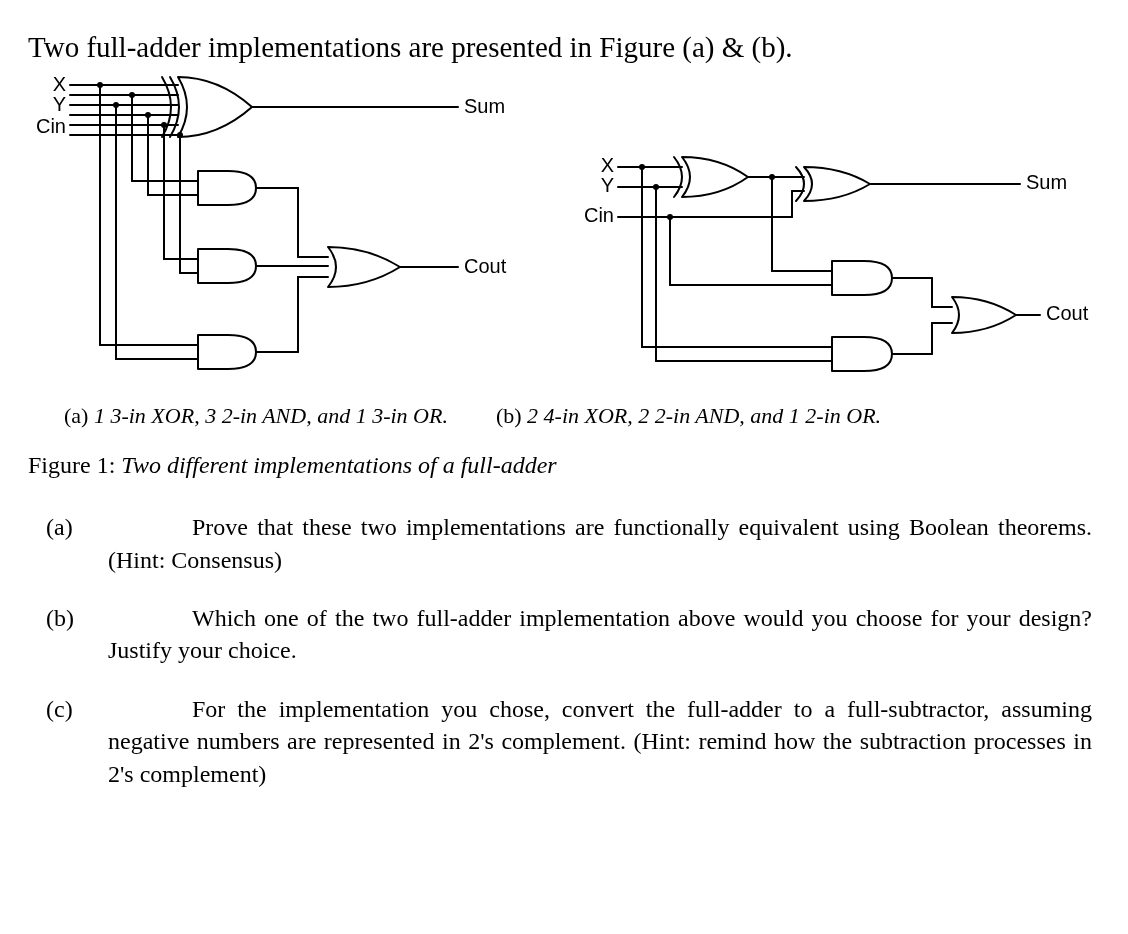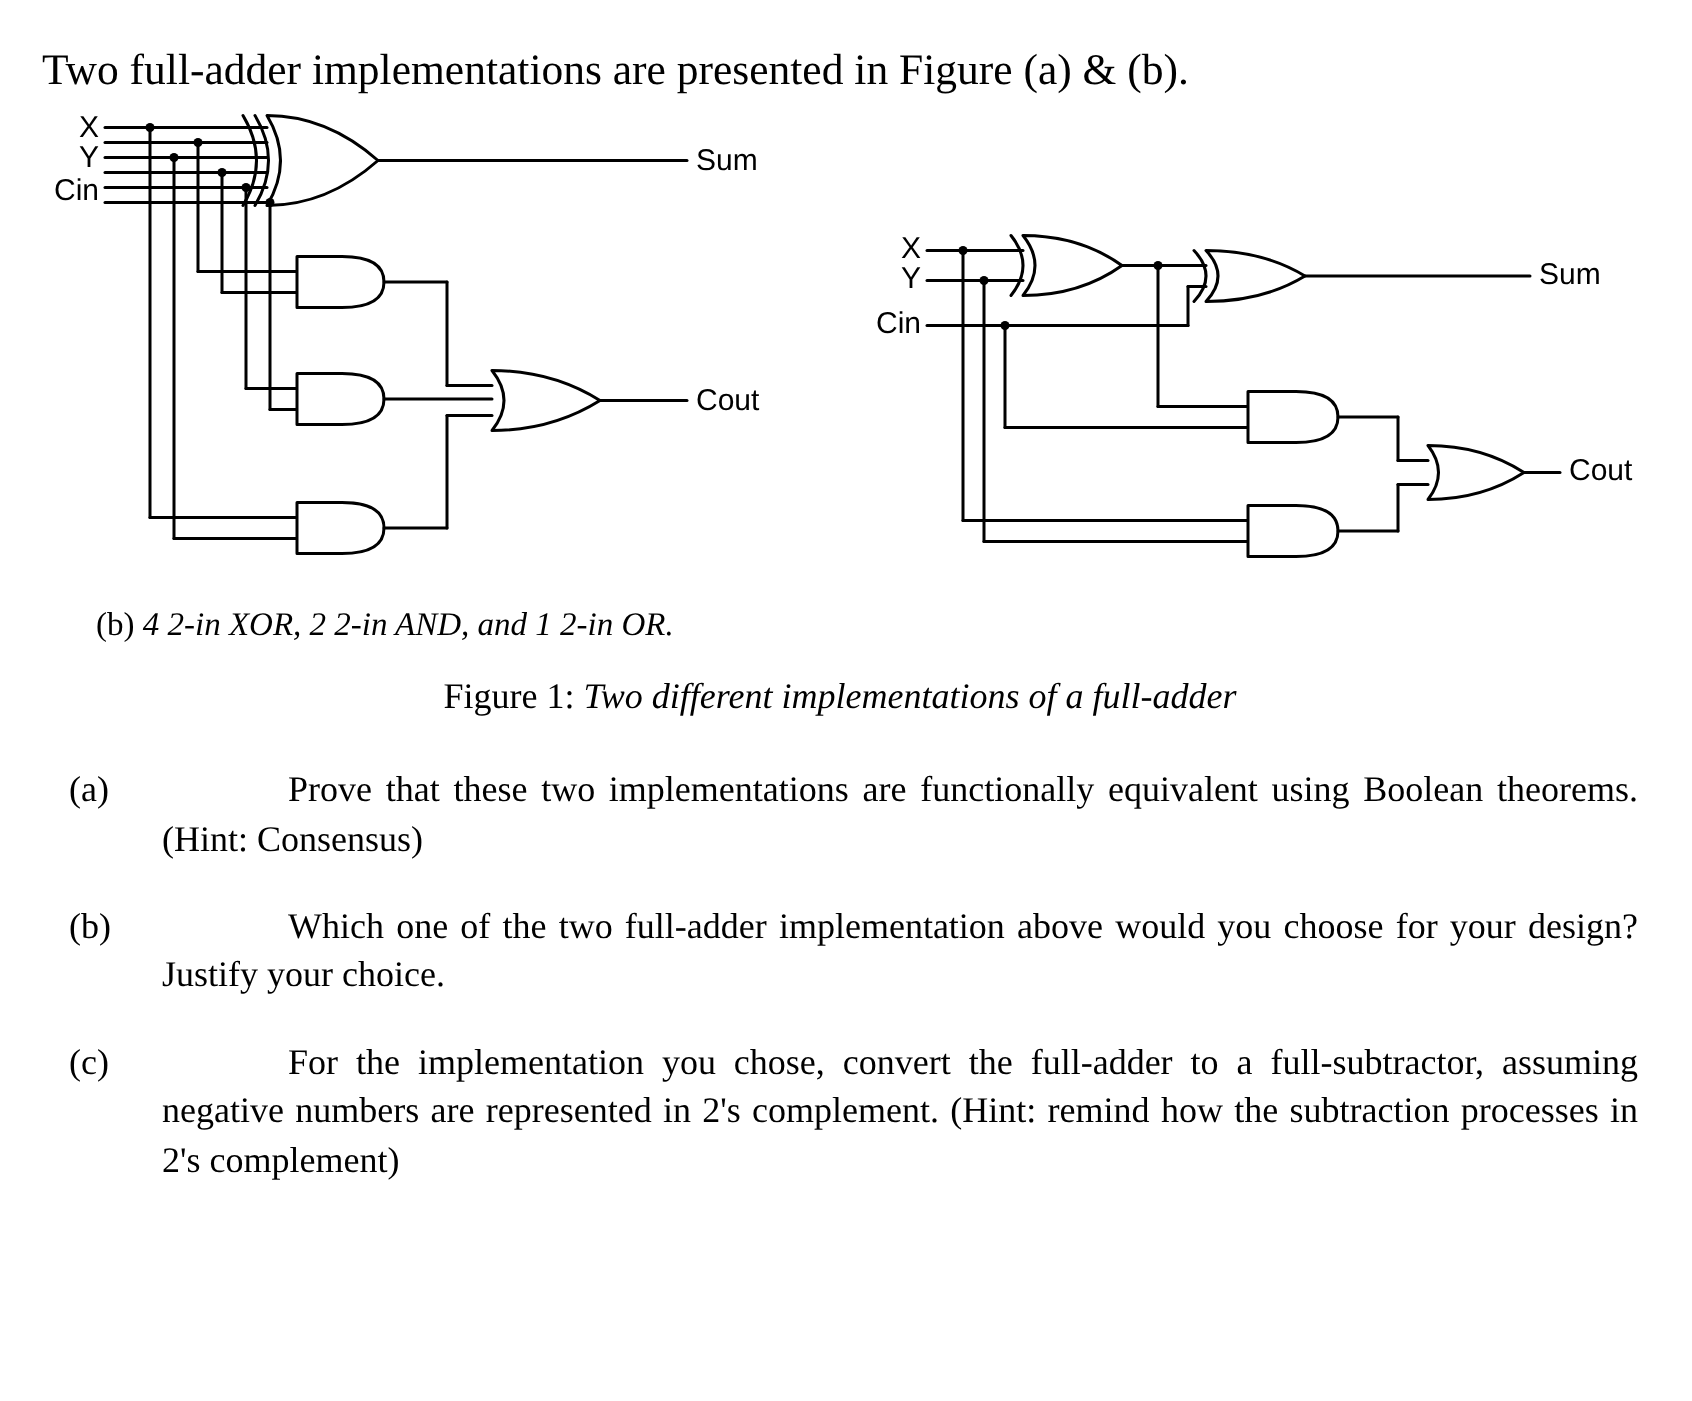--- a/index.html
+++ b/index.html
@@ -13,21 +13,21 @@
   }
   .intro{font-size:29px;}
   .figure-row{display:flex;gap:24px;align-items:flex-start;margin-bottom:4px;}
   .subfig{display:flex;flex-direction:column;align-items:flex-start;}
   svg{display:block;}
   .svg-label{font-family:Arial,Helvetica,sans-serif;font-size:20px;}
   .caption-row{display:flex;gap:48px;margin-top:4px;padding-left:36px;}
   .subcaption{font-size:22px;}
   .subcaption .lead{font-style:normal;}
   .subcaption .rest{font-style:italic;}
-  .figcaption{text-align:center;font-size:24px;margin:18px 0 30px 0;}
+  .figcaption{text-align:left;font-size:24px;margin:18px 0 30px 0;}
   .figcaption .num{font-style:normal;}
   .figcaption .txt{font-style:italic;}
   .qitem{margin:0 0 26px 0;padding-left:80px;position:relative;font-size:24px;}
   .qitem .tag{position:absolute;left:18px;top:0;width:48px;}
   .qitem .body{text-align:justify;}
   .qitem .body .lead-gap{display:inline-block;width:84px;}
   .stroke{stroke:#000;stroke-width:2;fill:none;stroke-linecap:round;stroke-linejoin:round;}
   .fillw{fill:#fff;}
 </style>
 </head>
@@ -164,21 +164,24 @@
         <path class="stroke fillw" d="M380 160 Q416 160 444 178 Q416 196 380 196 Q394 178 380 160 Z"></path>
       </g>
       <line class="stroke" x1="444" y1="178" x2="468" y2="178"></line>
       <text class="svg-label" x="474" y="183">Cout</text>
     </svg>
   </div>
 </div>
 
 <div class="caption-row">
   <div class="subcaption">
-    <span class="lead">(b) </span><span class="rest">4 2-in XOR, 2 2-in AND, and 1 2-in OR.</span>
+    <span class="lead">(a) </span><span class="rest">1 3-in XOR, 3 2-in AND, and 1 3-in OR.</span>
+  </div>
+  <div class="subcaption">
+    <span class="lead">(b) </span><span class="rest">2 4-in XOR, 2 2-in AND, and 1 2-in OR.</span>
   </div>
 </div>
 
 <div class="figcaption">
   <span class="num">Figure 1: </span><span class="txt">Two different implementations of a full-adder</span>
 </div>
 
 <div class="qitem">
   <span class="tag">(a)</span>
   <div class="body"><span class="lead-gap"></span><span>Prove that these two implementations are functionally equivalent using Boolean theorems. (Hint: Consensus)</span></div>

